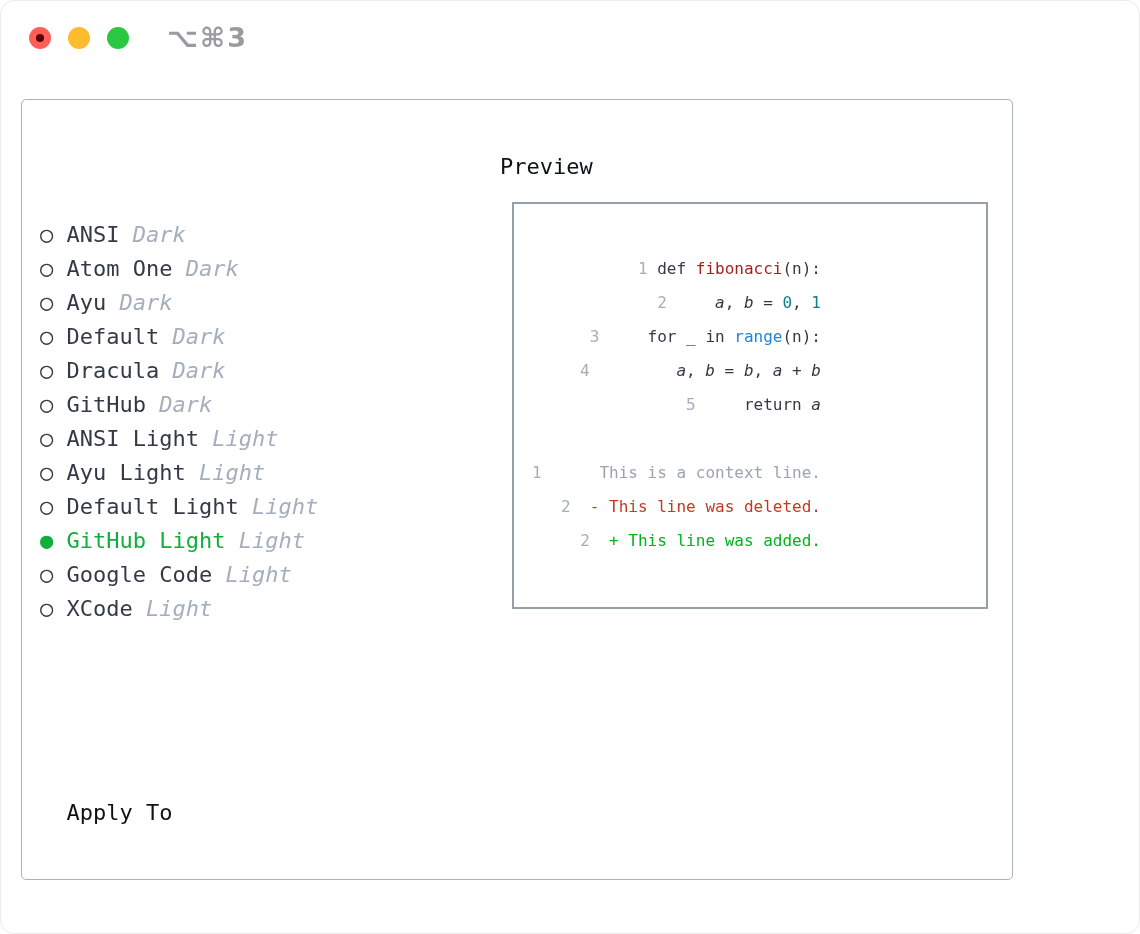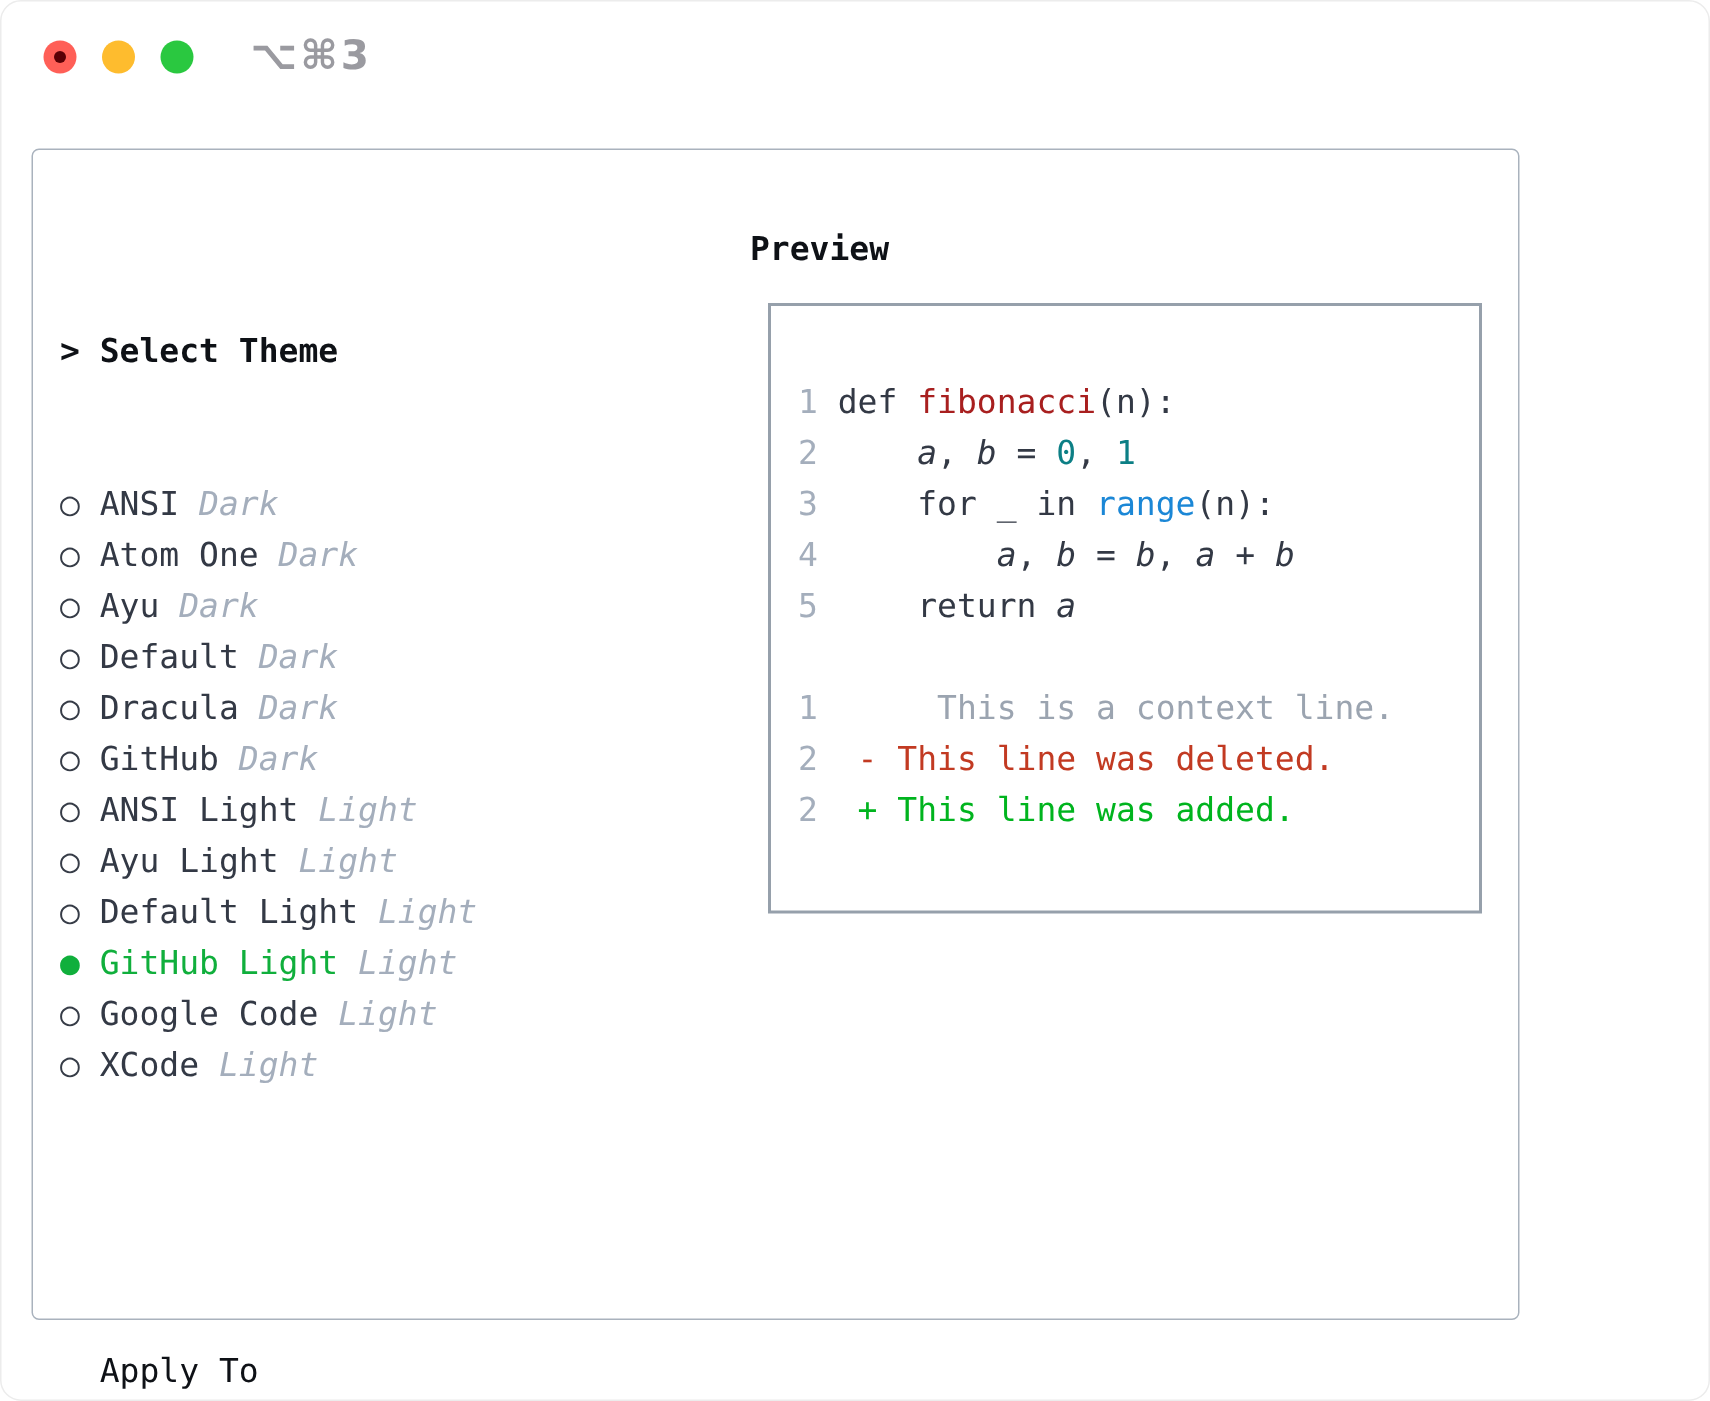--- a/index.html
+++ b/index.html
@@ -25,23 +25,23 @@
     border:1.5px solid var(--c-panel-border);border-radius:5px;background:#fff;}
   .left-col{position:absolute;left:18px;top:50px;font-size:22px;line-height:34px;white-space:pre;color:var(--c-text);}
   .row{height:34px;}
   .prompt{font-weight:700;color:var(--c-heading);}
   .bullet{color:#363c47;}
   .bullet.sel{color:var(--c-green);}
   .t-name{color:var(--c-text);text-align:right;}
   .t-name.sel{color:var(--c-green);margin-top:36px;}
   .t-variant{color:var(--c-muted);font-style:italic;}
   .apply-label{color:var(--c-heading);}
-  .preview-title{position:absolute;left:478px;top:50px;font-size:22px;line-height:34px;font-weight:700;color:var(--c-heading);}
+  .preview-title{position:absolute;left:478px;top:50px;font-size:22px;line-height:34px;font-weight:400;color:var(--c-heading);}
   .preview-box{position:absolute;left:490px;top:102px;width:476px;height:407px;border:2px solid var(--c-preview-border);background:#fff;}
-  .code{position:absolute;left:18px;top:48px;font-size:22px;line-height:34px;white-space:pre;color:var(--c-text);}
+  .code{position:absolute;left:18px;top:48px;font-size:16px;line-height:34px;white-space:pre;color:var(--c-text);text-align:right;}
   .lnum{color:var(--c-muted);}
   .c-text{color:var(--c-text);}
   .c-muted{color:#9ba4b0;margin-top:16px;}
   .c-func{color:var(--c-func);}
   .c-numlit{color:var(--c-numlit);}
   .c-kwblue{color:var(--c-kwblue);}
   .c-del{color:var(--c-del);}
   .c-add{color:var(--c-add);}
   .i{font-style:italic;}
 </style>
@@ -55,21 +55,20 @@
         <span class="dot"></span>
       </div>
     <div class="tl tl-yellow"></div>
     <div class="tl tl-green"></div>
   </div>
   <div class="win-title">⌥⌘3</div>
 
   <div class="panel">
 
     <div class="left-col">
-      <div class="row prompt">&gt; Select Theme</div>
       <div id="theme-items"><div class="row"><span class="bullet">○ </span><span class="t-name">ANSI</span><span class="t-variant"> Dark</span></div><div class="row"><span class="bullet">○ </span><span class="t-name">Atom One</span><span class="t-variant"> Dark</span></div><div class="row"><span class="bullet">○ </span><span class="t-name">Ayu</span><span class="t-variant"> Dark</span></div><div class="row"><span class="bullet">○ </span><span class="t-name">Default</span><span class="t-variant"> Dark</span></div><div class="row"><span class="bullet">○ </span><span class="t-name">Dracula</span><span class="t-variant"> Dark</span></div><div class="row"><span class="bullet">○ </span><span class="t-name">GitHub</span><span class="t-variant"> Dark</span></div><div class="row"><span class="bullet">○ </span><span class="t-name">ANSI Light</span><span class="t-variant"> Light</span></div><div class="row"><span class="bullet">○ </span><span class="t-name">Ayu Light</span><span class="t-variant"> Light</span></div><div class="row"><span class="bullet">○ </span><span class="t-name">Default Light</span><span class="t-variant"> Light</span></div><div class="row"><span class="bullet sel">● </span><span class="t-name sel">GitHub Light</span><span class="t-variant"> Light</span></div><div class="row"><span class="bullet">○ </span><span class="t-name">Google Code</span><span class="t-variant"> Light</span></div><div class="row"><span class="bullet">○ </span><span class="t-name">XCode</span><span class="t-variant"> Light</span></div></div>
       <div class="row"> </div>
       <div class="row"><span>  </span><span class="apply-label">Apply To</span></div>
       
       
       
       
     </div>
 
     <div class="preview-title">Preview</div>

